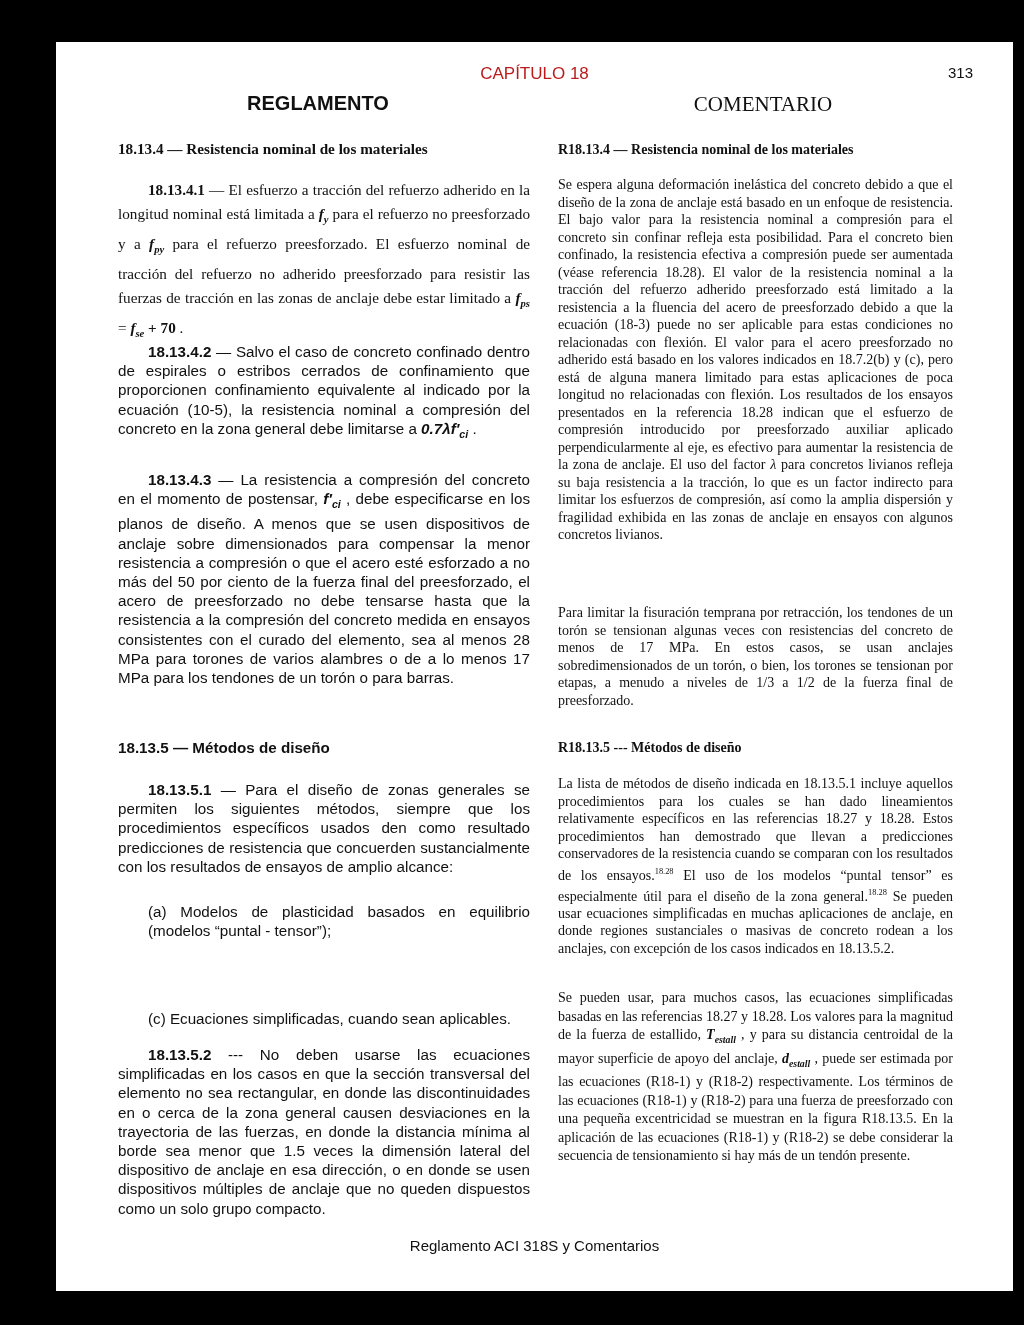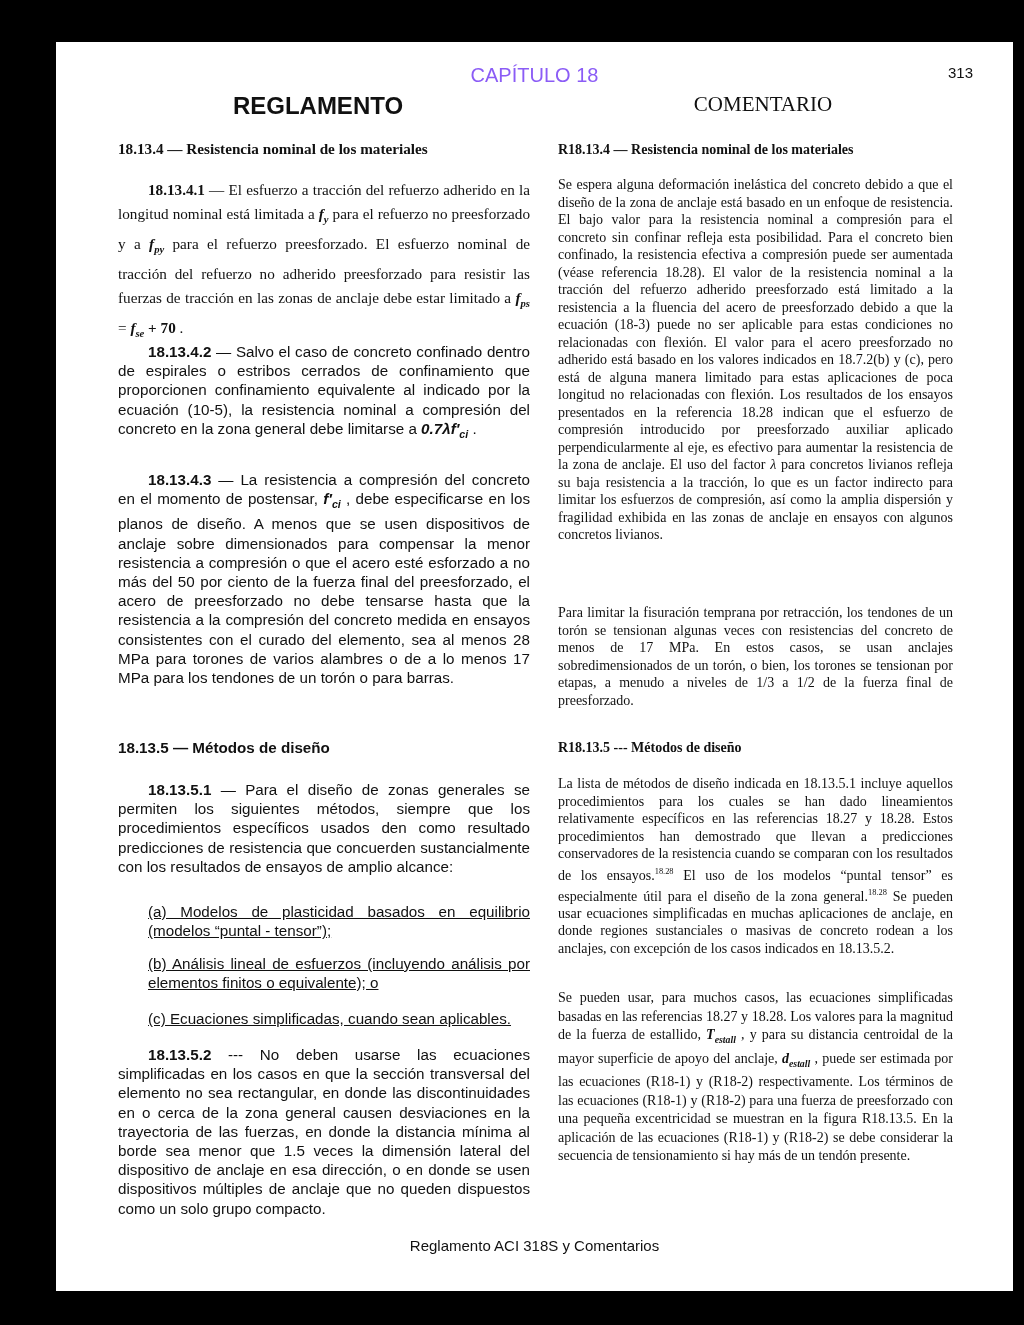--- a/index.html
+++ b/index.html
@@ -1,35 +1,35 @@
 <!DOCTYPE html>
 <html><head>
 <meta charset="utf-8">
 <style>
   html, body { margin:0; padding:0; }
   body { width:1024px; height:1325px; background:#000; position:relative; overflow:hidden; }
   .page { position:absolute; left:56px; top:42px; width:957px; height:1249px; background:#fff; }
   .sans { font-family:"Liberation Sans", sans-serif; }
   .serif { font-family:"Liberation Serif", serif; }
   .abs { position:absolute; }
-  .chapter { left:0; width:957px; top:22px; text-align:center; font-size:20px; color:#8b5cf6; }
+  .chapter { left:0; width:957px; top:22px; text-align:center; font-size:17px; color:#b91c1c; }
   .pagenum { right:40px; top:22px; font-size:15px; color:#111; }
-  .colhead-left { left:62px; width:400px; top:50px; text-align:center; font-size:24px; font-weight:bold; color:#111; }
+  .colhead-left { left:62px; width:400px; top:50px; text-align:center; font-size:20px; font-weight:bold; color:#111; }
   .colhead-right { left:502px; width:410px; top:50px; text-align:center; font-size:21px; color:#111; }
   .left-col { left:62px; width:412px; font-size:15.2px; line-height:19.2px; color:#111; text-align:justify; }
   .right-col { left:502px; width:395px; font-size:14px; line-height:17.5px; color:#111; text-align:justify; }
   .sec-title-left { font-weight:bold; }
   .sec-title-right { font-weight:bold; }
   .p { margin:0; }
   .indent { text-indent:30px; }
   .b { font-weight:bold; }
   .math { font-style:italic; font-weight:bold; }
   sub { font-size:70%; }
   sup { font-size:60%; }
-  .list-item { padding-left:30px;text-decoration:underline; }
+  .list-item { padding-left:30px; }
   .footer { left:0; width:957px; top:1195px; text-align:center; font-size:15px; font-weight:normal; color:#111; }
 </style>
 </head>
 <body>
 
 <div class="page">
 
   <div class="abs sans chapter">CAPÍTULO 18</div>
   <div class="abs sans pagenum">313</div>
 
@@ -64,23 +64,20 @@
 
   <div class="abs sans left-col" style="top:738px;">
     <p class="p indent">
       <span class="b">18.13.5.1</span><span> — Para el diseño de zonas generales se permiten los siguientes métodos, siempre que los procedimientos específicos usados den como resultado predicciones de resistencia que concuerden sustancialmente con los resultados de ensayos de amplio alcance:</span>
     </p>
   </div>
 
   <div class="abs sans left-col list-item" style="top:860px; width:382px;">
     <span>(a) Modelos de plasticidad basados en equilibrio (modelos “puntal - tensor”);</span>
   </div>
-  <div class="abs sans left-col list-item" style="top:912px; width:382px;">
-    <span>(b) Análisis lineal de esfuerzos (incluyendo análisis por elementos finitos o equivalente); o</span>
-  </div>
   <div class="abs sans left-col list-item" style="top:967px; width:382px;">
     <span>(c) Ecuaciones simplificadas, cuando sean aplicables.</span>
   </div>
 
   <div class="abs sans left-col" style="top:1003px;">
     <p class="p indent">
       <span class="b">18.13.5.2</span><span> --- No deben usarse las ecuaciones simplificadas en los casos en que la sección transversal del elemento no sea rectangular, en donde las discontinuidades en o cerca de la zona general causen desviaciones en la trayectoria de las fuerzas, en donde la distancia mínima al borde sea menor que 1.5 veces la dimensión lateral del dispositivo de anclaje en esa dirección, o en donde se usen dispositivos múltiples de anclaje que no queden dispuestos como un solo grupo compacto.</span>
     </p>
   </div>
 

